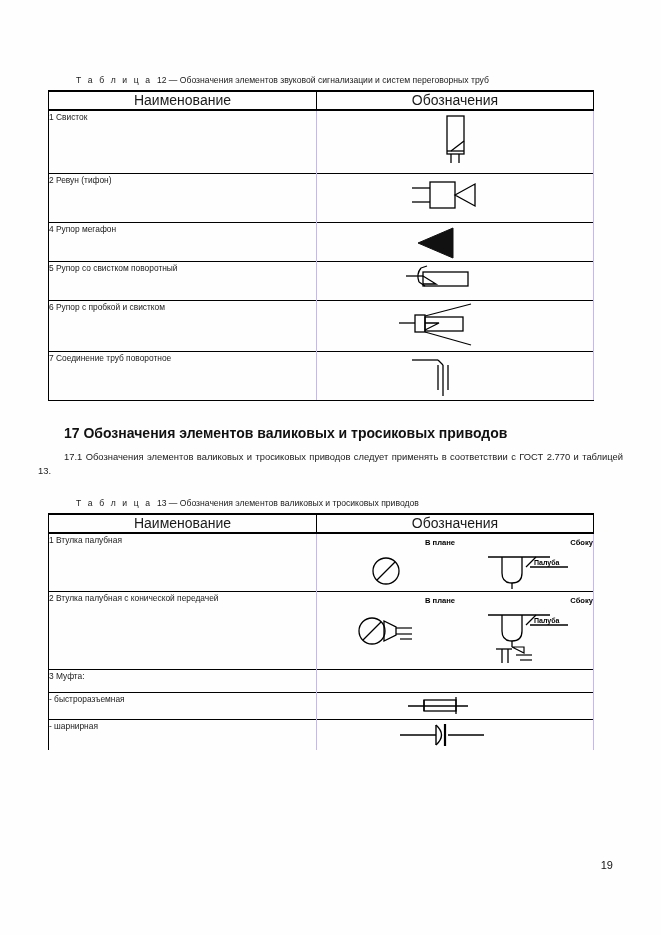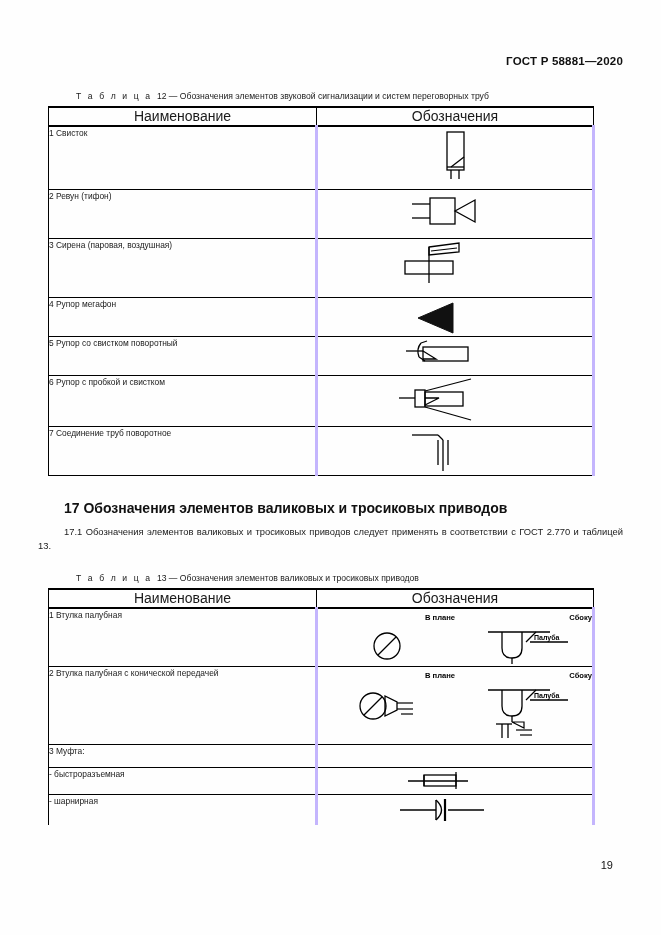--- a/index.html
+++ b/index.html
@@ -86,21 +86,21 @@
     line-height: 13px;
     border-right: 1px solid #000;
     border-top: none;
     border-bottom: none;
   }
   td.sym-cell {
     border-top: none;
     border-bottom: none;
     position: relative;
   }
-  table.gost tbody tr td { border-left: 1px solid #000; border-right: 3px solid #c4b5fd; }
+  table.gost tbody tr td { border-left: 1px solid #000; border-right: 1px solid #c4b5fd; }
   table.gost tbody tr:last-child td { border-bottom: 1px solid #000; }
   .no-bottom { border-bottom: none !important; }
   .section-heading {
     font-size: 14px;
     font-weight: bold;
     color: #111;
     margin-top: 24px;
     margin-left: 26px;
   }
   .para {
@@ -128,21 +128,20 @@
   svg { display: block; }
   .cell-flex { display: flex; align-items: flex-start; justify-content: center; }
 </style>
 </head>
 <body>
 
 <div class="page">
   <div class="sheet">
     <div class="content">
 
-      <div class="header-line">ГОСТ Р 58881—2020</div>
 
       <div class="table-caption">
         <span class="spaced">Т а б л и ц а</span>&nbsp;
         <span>12</span>
         <span>— Обозначения элементов звуковой сигнализации и систем переговорных труб</span>
       </div>
 
       <table class="gost t12">
         <colgroup>
             <col class="col-name">
@@ -178,33 +177,20 @@
                 <svg width="130" height="48" viewBox="0 0 130 48">
                   <rect x="40" y="8" width="25" height="26" fill="none" stroke="#000" stroke-width="1.3"></rect>
                   <line x1="22" y1="14" x2="40" y2="14" stroke="#000" stroke-width="1.3"></line>
                   <line x1="22" y1="28" x2="40" y2="28" stroke="#000" stroke-width="1.3"></line>
                   <path d="M65 21 L85 10 L85 32 Z" fill="none" stroke="#000" stroke-width="1.3"></path>
                 </svg>
               </div>
             </td>
           </tr>
 
-          <tr>
-            <td class="name-cell no-bottom">3 Сирена (паровая, воздушная)</td>
-            <td class="sym-cell no-bottom">
-              <div class="cell-flex" style="height:58px;">
-                <svg width="140" height="58" viewBox="0 0 140 58">
-                  <rect x="20" y="22" width="48" height="13" fill="none" stroke="#000" stroke-width="1.3"></rect>
-                  <line x1="44" y1="8" x2="44" y2="44" stroke="#000" stroke-width="1.3"></line>
-                  <path d="M44 8 L74 4 L74 13 L44 16 Z" fill="none" stroke="#000" stroke-width="1.3"></path>
-                  <line x1="46" y1="12" x2="72" y2="9" stroke="#000" stroke-width="1.2"></line>
-                </svg>
-              </div>
-            </td>
-          </tr>
 
           <tr>
             <td class="name-cell no-bottom">4 Рупор мегафон</td>
             <td class="sym-cell no-bottom">
               <div class="cell-flex" style="height:38px;">
                 <svg width="130" height="38" viewBox="0 0 130 38">
                   <path d="M28 20 L63 5 L63 35 Z" fill="#111" stroke="#111" stroke-width="1"></path>
                 </svg>
               </div>
             </td>

